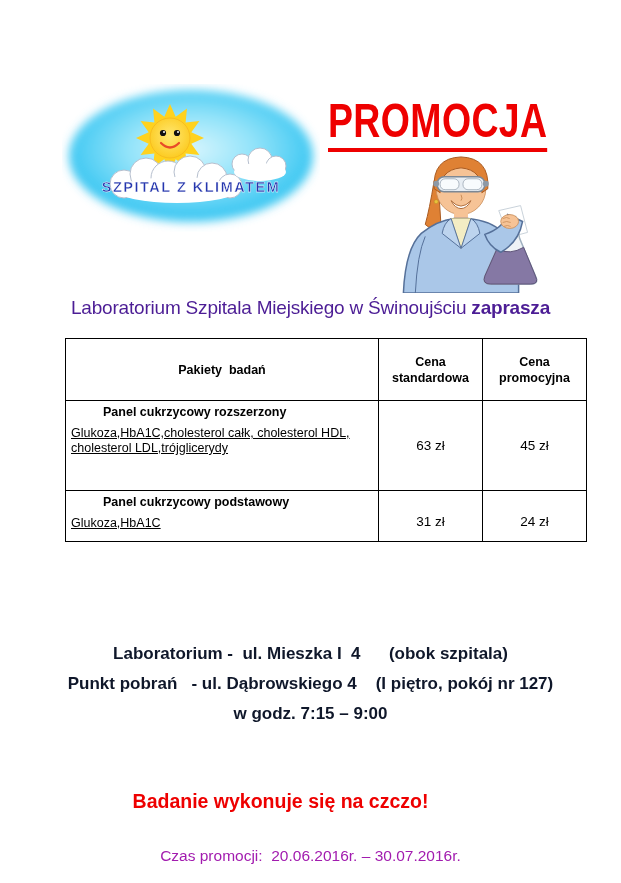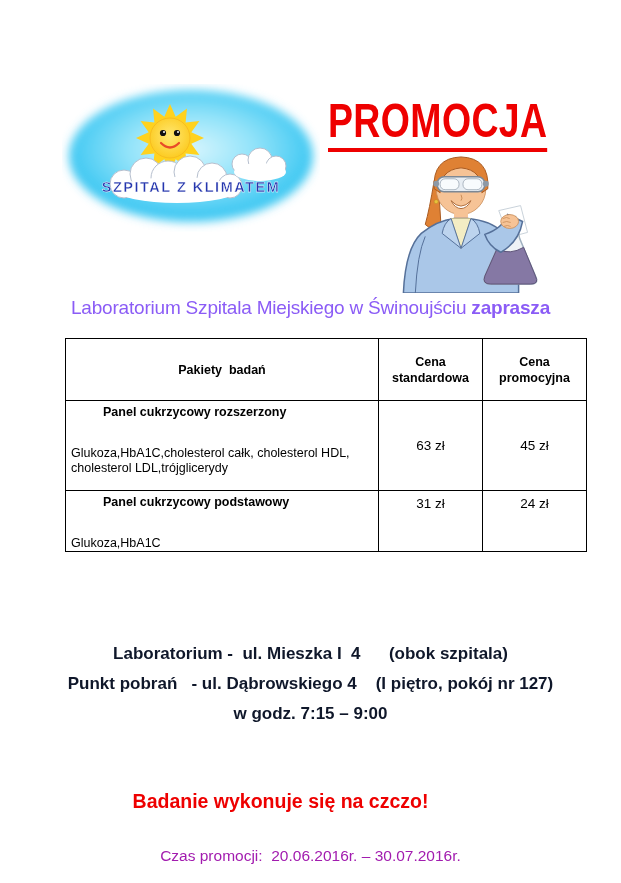--- a/index.html
+++ b/index.html
@@ -11,45 +11,45 @@
   .promo-title {
     position:absolute; left:328px; top:97px;
     font-size:48px; font-weight:bold; line-height:1; color:#ee0000;
     transform:scaleX(0.78); transform-origin:left top;
     border-bottom:4px solid #ee0000; padding-bottom:3px; letter-spacing:0.5px;
     font-family:"Liberation Sans", sans-serif;
   }
   .scientist { position:absolute; left:373px; top:149px; width:176px; height:144px; }
   .heading {
     position:absolute; top:297px; left:0; width:621px; text-align:center;
-    font-size:19px; letter-spacing:-0.2px; color:#8b5cf6;
+    font-size:19px; letter-spacing:-0.2px; color:#4c1d95;
   }
   .heading b { font-weight:bold; }
 
   .price-table {
     position:absolute; left:65px; top:338px; width:521px;
     border-collapse:collapse; table-layout:fixed; font-size:12.5px;border-radius:11px;
   }
   .price-table th, .price-table td { border:1px solid #000; box-sizing:border-box; }
   .h-pkg { width:313px; }
   .h-std { width:104px; }
   .h-promo { width:104px; }
   .h-row th {
     height:62px; font-weight:bold; font-size:12.5px; line-height:16px;
     text-align:center; vertical-align:middle; padding:2px;
   }
   .pre { white-space:pre-wrap; }
   .pkg { vertical-align:top; padding:4px 10px 0 5px; }
   .pkg-title { font-weight:bold; line-height:15px;padding-left:32px; }
-  .pkg-desc { margin-top:26px; line-height:15px; }
+  .pkg-desc { margin-top:6px; line-height:15px;text-decoration:underline; }
   .price { text-align:center; vertical-align:middle; font-weight:normal; font-size:13.5px; }
   tr.r0 td { height:90px; }
-  tr.r1 td { height:57px; }
+  tr.r1 td { height:51px; }
   tr.r2 td { height:69px; }
-  tr.r1 .price { vertical-align:top; padding-top:5px; }
+  tr.r1 .price { vertical-align:top; padding-top:23px; }
 
   .info {
     position:absolute; top:641px; left:0; width:621px; text-align:center;
     color:#0f172a; font-weight:bold; font-size:17px;
   }
   .info-line { height:30px; line-height:26px; white-space:pre-wrap; }
   .notice {
     position:absolute; top:790px; left:0; width:561px; text-align:center;
     color:#ee0000; font-weight:bold; font-size:19.5px;
   }

